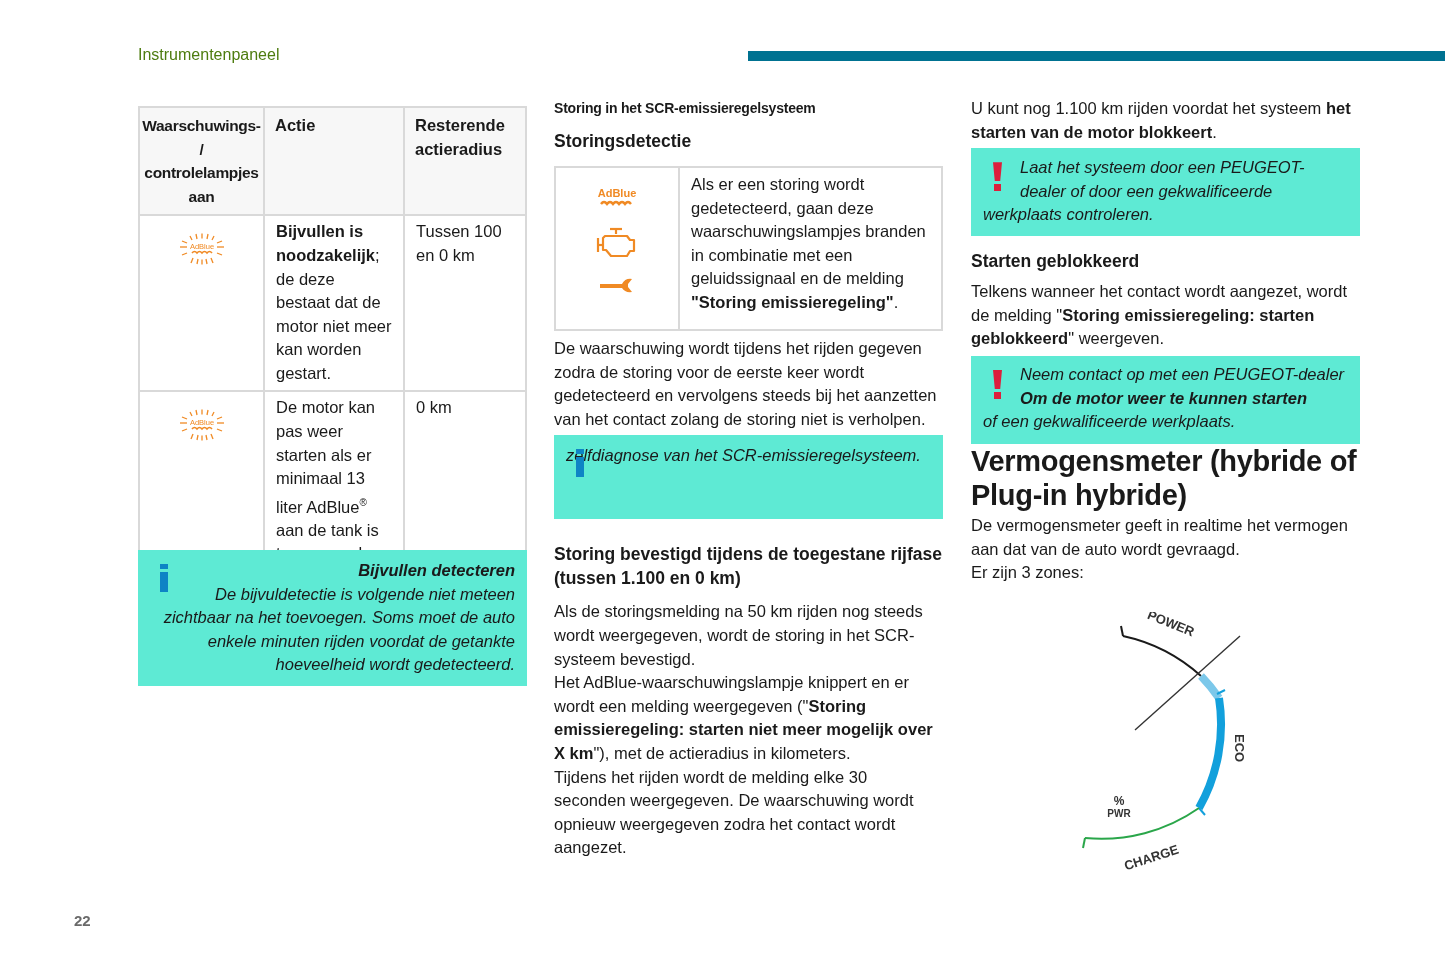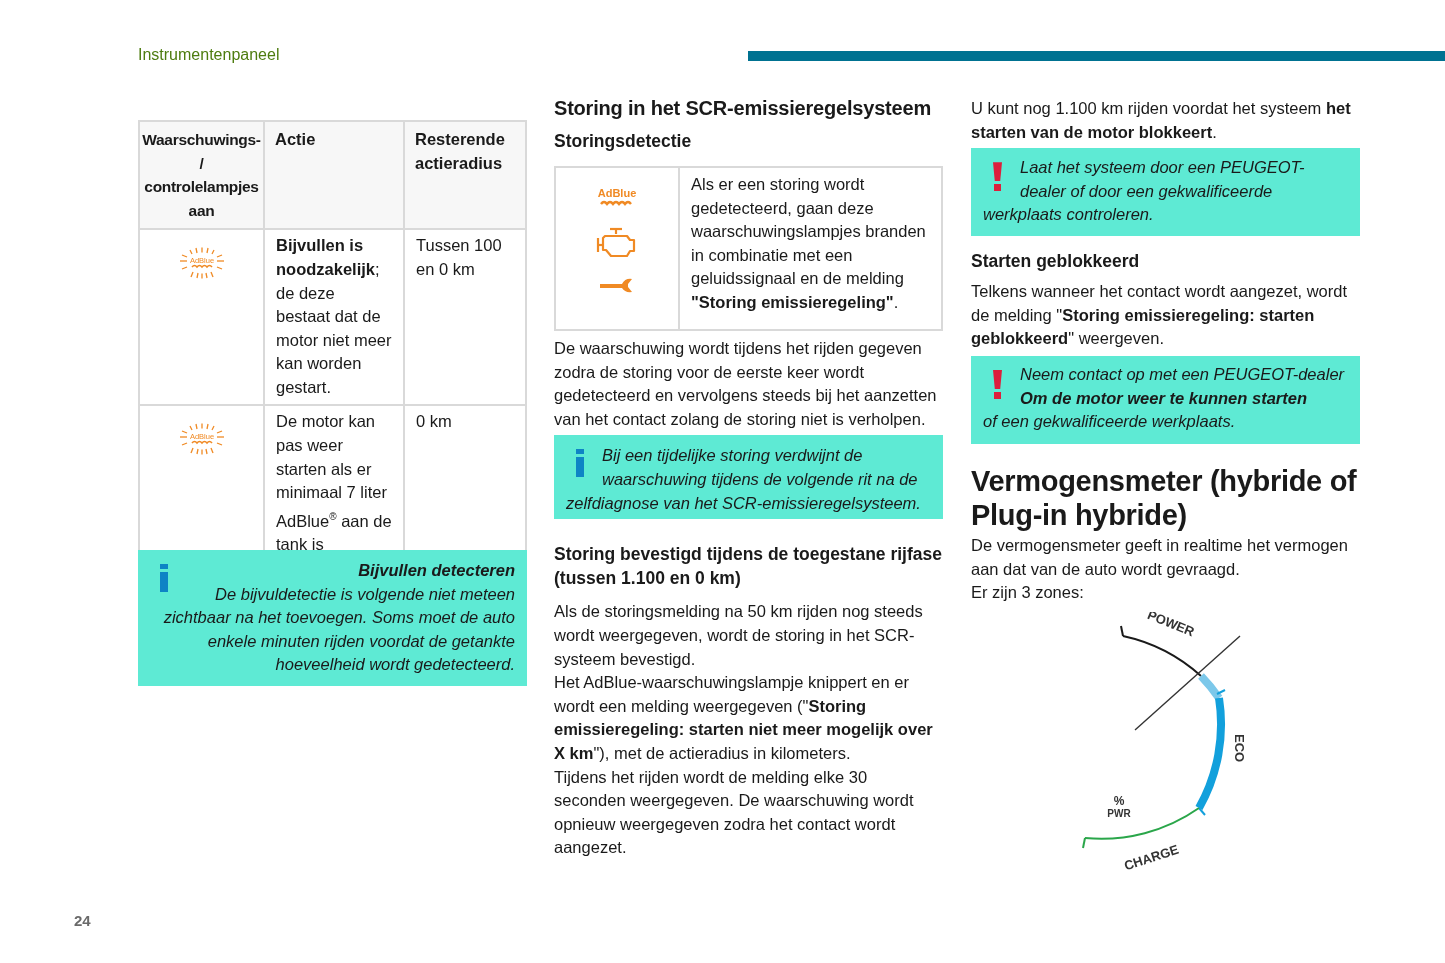--- a/index.html
+++ b/index.html
@@ -4,56 +4,56 @@
 <style>
   * { box-sizing: border-box; margin: 0; padding: 0; }
   html, body { width: 1445px; height: 963px; background: #ffffff; overflow: hidden; }
   body { font-family: "Liberation Sans", sans-serif; color: #1a1a1a; position: relative; }
 
   .running-head { position: absolute; left: 138px; top: 46px; font-size: 16px; color: #4d7c0f; }
   .head-bar { position: absolute; left: 748px; top: 51px; width: 697px; height: 10px; background: #007291; }
   .page-num { position: absolute; left: 74px; top: 912px; font-size: 15px; font-weight: bold; color: #6a6a6a; }
 
   
-  .tbl { position: absolute; left: 138px; top: 120px; width: 389px; border-collapse: collapse; }
+  .tbl { position: absolute; left: 138px; top: 106px; width: 389px; border-collapse: collapse; }
   .tbl td, .tbl th { border: 2px solid #d9d9d9; vertical-align: top; font-size: 16.5px; line-height: 23.6px; text-align: left; }
   .tbl th { background: #f7f7f7; font-weight: bold; padding: 6px 10px; }
   .tbl th.c1 { width: 125px; text-align: center; padding: 6px 2px; font-size: 15.5px; letter-spacing: -0.3px; }
   .tbl th.c2 { width: 140px; }
   .tbl td { padding: 4px 10px 4px 11px; }
   .tbl td.icon-cell { text-align: center; padding-top: 16px; }
 
   .adblue-flash { display: inline-block; width: 50px; height: 34px; }
 
   .note { background: #5eead4; padding: 8px 12px 10px 12px; position: relative; font-style: italic; }
   .note .ico { position: absolute; left: 22px; top: 14px; }
   .note .first { padding-left: 36px; }
   .info-i { width: 8px; height: 28px; position: relative; }
   .info-i::before { content: ""; position: absolute; left: 0; top: 0; width: 8px; height: 5px; background: #0e84c5; }
   .info-i::after { content: ""; position: absolute; left: 0; top: 8px; width: 8px; height: 20px; background: #0e84c5; }
   .warn-ex { width: 9px; height: 30px; position: relative; }
   .warn-ex::before { content: ""; position: absolute; left: 0; top: 0; width: 9px; height: 19px; background: #dc1f3c; clip-path: polygon(0 0,100% 0,80% 100%,20% 100%); }
   .warn-ex::after { content: ""; position: absolute; left: 1px; top: 22px; width: 7px; height: 7px; background: #dc1f3c; }
 
-  h2.sec { font-size: 20px; font-weight: bold; line-height: 26px; letter-spacing: -0.2px; }
+  h2.sec { font-size: 14px; font-weight: bold; line-height: 26px; letter-spacing: -0.2px; }
   h3.sub { font-size: 17.5px; font-weight: bold; line-height: 24px; }
   h1.big { font-size: 29px; font-weight: bold; line-height: 34px; letter-spacing: -0.3px; }
   p { font-size: 16.5px; line-height: 23.6px; }
   b { font-weight: bold; }
 
   .det-table { border: 2px solid #d9d9d9; display: flex; width: 389px; }
   .det-icons { width: 124px; border-right: 2px solid #d9d9d9; display: flex; flex-direction: column; align-items: center; padding-top: 18px; }
   .det-text { padding: 5px 10px 12px 11px; flex: 1; }
 </style>
 </head>
 <body>
 
 <div class="running-head">Instrumentenpaneel</div>
 <div class="head-bar"></div>
-<div class="page-num">24</div>
+<div class="page-num">22</div>
 
 <table class="tbl">
   <tbody>
       <tr>
     <th class="c1">Waarschuwings- / controlelampjes aan</th>
     <th class="c2">Actie</th>
     <th>Resterende actieradius</th>
   </tr>
   <tr style="height:176px">
     <td class="icon-cell">
@@ -101,21 +101,21 @@
           <line x1="14" y1="31" x2="16" y2="26"></line>
               <line x1="20" y1="32" x2="21" y2="27"></line>
               <line x1="25" y1="32.5" x2="25" y2="27.5"></line>
               <line x1="30" y1="32" x2="29" y2="27"></line>
               <line x1="36" y1="31" x2="34" y2="26"></line>
         </g>
         <text x="25" y="17" text-anchor="middle" font-size="7.5" fill="#f08a24" font-family="Liberation Sans, sans-serif">AdBlue</text>
         <path d="M15 21 q2.5 -3 5 0 q2.5 -3 5 0 q2.5 -3 5 0 q2.5 -3 5 0" stroke="#f08a24" stroke-width="1.6" fill="none"></path>
       </svg>
     </td>
-    <td><span>De motor kan pas weer starten als er minimaal 7 liter AdBlue</span><sup style="font-size:10px">®</sup><span> aan de tank is toegevoegd.</span></td>
+    <td><span>De motor kan pas weer starten als er minimaal 13 liter AdBlue</span><sup style="font-size:10px">®</sup><span> aan de tank is toegevoegd.</span></td>
     <td>0 km</td>
   </tr>
 </tbody>
   </table>
 
 <div class="note" style="position:absolute; left:138px; top:550px; width:389px; height:136px; padding-top:9px;text-align:right;">
   <div class="ico info-i" style="top:14px"></div>
   <p class="first" style="font-weight:bold; padding-left:37px">Bijvullen detecteren</p>
   <p class="first" style="padding-left:37px">De bijvuldetectie is volgende niet meteen</p>
   <p>zichtbaar na het toevoegen. Soms moet de auto enkele minuten rijden voordat de getankte hoeveelheid wordt gedetecteerd.</p>
@@ -146,21 +146,20 @@
     </div>
     <div class="det-text">
       <p><span>Als er een storing wordt gedetecteerd, gaan deze waarschuwingslampjes branden in combinatie met een geluidssignaal en de melding </span><b>"Storing emissieregeling"</b><span>.</span></p>
     </div>
   </div>
 
   <p style="margin-top:6px">De waarschuwing wordt tijdens het rijden gegeven zodra de storing voor de eerste keer wordt gedetecteerd en vervolgens steeds bij het aanzetten van het contact zolang de storing niet is verholpen.</p>
 
   <div class="note" style="margin-top:4px; padding-top:9px; height:84px;">
     <div class="ico info-i" style="left:22px; top:14px"></div>
-    <p style="padding-left:36px">Bij een tijdelijke storing verdwijnt de waarschuwing tijdens de volgende rit na de</p>
     <p>zelfdiagnose van het SCR-emissieregelsysteem.</p>
   </div>
 
   <h3 class="sub" style="margin-top:23px">Storing bevestigd tijdens de toegestane rijfase (tussen 1.100 en 0 km)</h3>
   <p style="margin-top:10px">Als de storingsmelding na 50 km rijden nog steeds wordt weergegeven, wordt de storing in het SCR-systeem bevestigd.</p>
   <p><span>Het AdBlue-waarschuwingslampje knippert en er wordt een melding weergegeven ("</span><b>Storing emissieregeling: starten niet meer mogelijk over X km</b><span>"), met de actieradius in kilometers.</span></p>
   <p>Tijdens het rijden wordt de melding elke 30 seconden weergegeven. De waarschuwing wordt opnieuw weergegeven zodra het contact wordt aangezet.</p>
 </div>
 
 <div style="position:absolute; left:971px; top:97px; width:389px;">
@@ -175,21 +174,21 @@
   <h3 class="sub" style="margin-top:13px">Starten geblokkeerd</h3>
   <p style="margin-top:7px"><span>Telkens wanneer het contact wordt aangezet, wordt de melding "</span><b>Storing emissieregeling: starten geblokkeerd</b><span>" weergeven.</span></p>
 
   <div class="note" style="margin-top:5px; padding-top:7px; height:88px;">
     <div class="ico warn-ex" style="left:22px; top:14px"></div>
     <p style="padding-left:37px">Neem contact op met een PEUGEOT-dealer</p>
     <p style="padding-left:37px; font-weight:bold">Om de motor weer te kunnen starten</p>
     <p>of een gekwalificeerde werkplaats.</p>
   </div>
 
-  <h1 class="big" style="margin-top:20px">Vermogensmeter (hybride of Plug-in hybride)</h1>
+  <h1 class="big" style="">Vermogensmeter (hybride of Plug-in hybride)</h1>
   <p style="margin-top:2px">De vermogensmeter geeft in realtime het vermogen aan dat van de auto wordt gevraagd.</p>
   <p>Er zijn 3 zones:</p>
 </div>
 
 <svg style="position:absolute; left:1075px; top:612px;" width="200" height="262" viewBox="0 0 200 262">
 
   <path d="M48 24 A170 170 0 0 1 126 64" stroke="#1a1a1a" stroke-width="2" fill="none"></path>
   <line x1="48" y1="24" x2="46" y2="14" stroke="#1a1a1a" stroke-width="2"></line>
 
   <path d="M126 64 A170 170 0 0 1 144 86" stroke="#7cc8ea" stroke-width="8" fill="none"></path>

